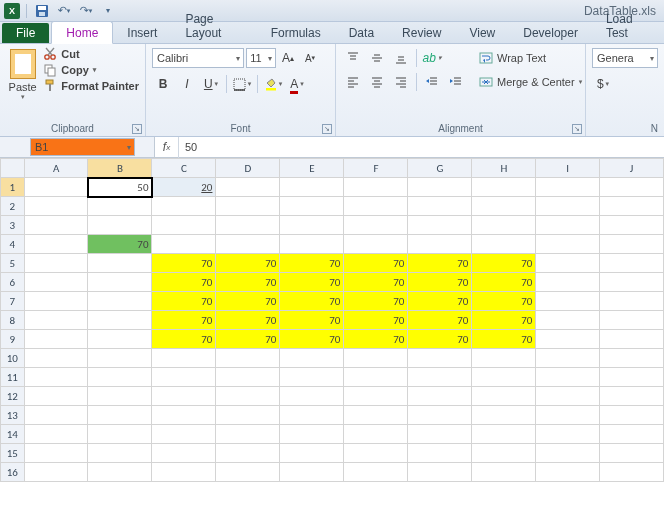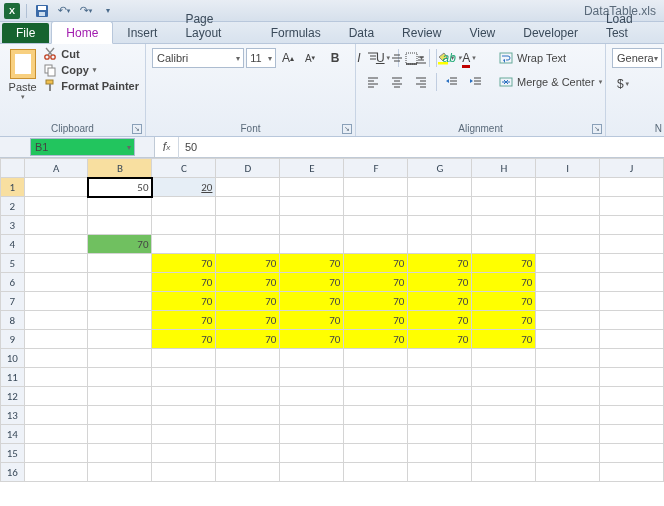--- a/index.html
+++ b/index.html
@@ -49,21 +49,21 @@
   .align-col { display:flex; flex-direction:column; gap:2px; }
   .merge-col .wrap-item { display:flex; align-items:center; gap:4px; height:22px; font-size:11px; cursor:pointer; white-space:nowrap; }
 
   
   .num-col .combo.wide { width: 54px; }
   .num-col { padding-left: 6px; }
 
   
   .fbar-row { height: 21px; display:flex; border-bottom:1px solid #c0cad6; }
   .namebox-wrap { width: 155px; display:flex; align-items:center; border-right:1px solid #c0cad6; background:#eef2f8; }
-  .namebox { flex:0 0 105px; margin-left:30px; height:18px; border:1px solid #acbcd0; background:#22c55e; display:flex; align-items:center; padding:0 4px; font-size:11px; position:relative; }
+  .namebox { flex:0 0 105px; margin-left:30px; height:18px; border:1px solid #acbcd0; background:#f97316; display:flex; align-items:center; padding:0 4px; font-size:11px; position:relative; }
   .namebox::after { content:"▾"; position:absolute; right:3px; font-size:8px; color:#666; }
   .fbar-btns { display:flex; align-items:center; }
   .fbar-btn { width:24px; height:21px; display:flex; align-items:center; justify-content:center; border-right:1px solid #d0d8e2; font-style:italic; color:#555; cursor:pointer; font-size:12px; }
   .fbar-input { flex:1; display:flex; align-items:center; padding:0 6px; font-size:11px; background:#fff; }
 
   
   .grid-wrap { position:relative; }
   table.grid { border-collapse:collapse; table-layout:fixed; }
   .grid th, .grid td { border:1px solid #d4d4d4; font-size:11px; font-family: Calibri, sans-serif; }
   .grid th { background:#eef2f8; color:#3a4a5a; font-weight:normal; text-align:center; }
@@ -157,21 +157,21 @@
         </div>
       </div>
     </div>
     <div class="group-label">
       <span>Clipboard</span>
       <span class="dialog-launcher">↘</span>
     </div>
   </div>
 
   <div class="group" style="width:210px">
-    <div class="group-content" style="flex-direction:row;gap:4px">
+    <div class="group-content" style="flex-direction:column;gap:4px">
       <div class="font-row">
         <div class="combo font-name">Calibri</div>
         <div class="combo font-size">11</div>
         <div class="rbtn small" style="font-size:12px">A<span style="font-size:8px;vertical-align:super">▴</span></div>
         <div class="rbtn small" style="font-size:10px">A<span style="font-size:7px;vertical-align:super">▾</span></div>
       </div>
       <div class="font-row">
         <div class="rbtn">
             <b>B</b>
           </div>
@@ -305,21 +305,21 @@
     </div>
     <div class="group-label">
       <span>Alignment</span>
       <span class="dialog-launcher">↘</span>
     </div>
   </div>
 
   <div class="group" style="flex:1;border-right:none">
     <div class="group-content num-col" style="flex-direction:column;gap:4px">
       <div class="font-row">
-        <div class="combo wide" style="width:50px;overflow:hidden">Genera</div>
+        <div class="combo wide" style="width:66px;overflow:hidden">Genera</div>
       </div>
       <div class="font-row">
         <div class="rbtn drop">$</div>
       </div>
     </div>
     <div class="group-label" style="text-align:right;padding-right:6px">
       <span>N</span>
     </div>
   </div>
 </div>

